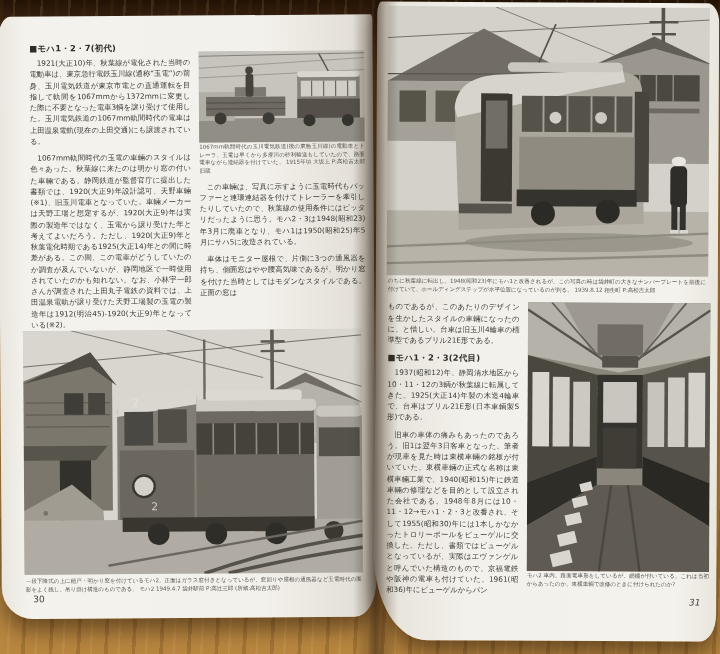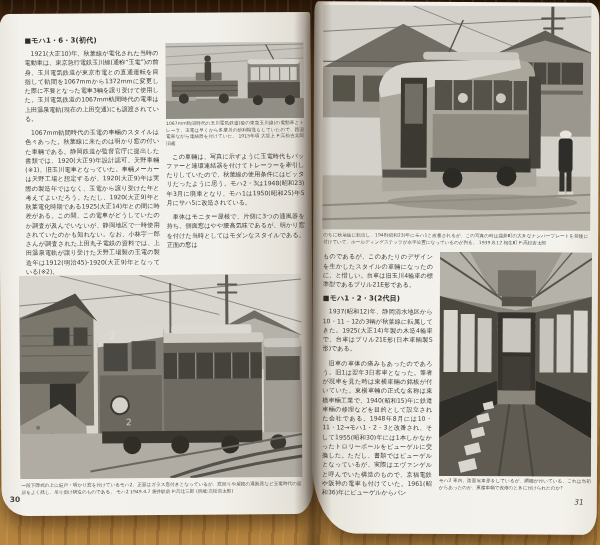--- a/index.html
+++ b/index.html
@@ -45,41 +45,41 @@
   .pagenum{position:absolute;font-size:7.5px;color:#44423e;}
   
   .lp-top{display:flex;gap:7px;padding:22px 10px 0 26px;}
   .lp-col1{width:134px;flex:none;}
   .lp-col2{width:138px;flex:none;}
   .photo{background:#c9c7c0;display:block;}
   .photo svg{display:block;}
   .lp-photo-small{width:138px;height:76px;margin-top:8px;}
   .lp-photo-large{position:absolute;left:19px;top:262px;width:282px;height:203px;}
   .lp-caption-large{position:absolute;left:20px;top:467px;width:280px;}
-  .lp-pagenum{left:8px;bottom:12px;font-weight:bold;}
+  .lp-pagenum{left:26px;bottom:12px;}
   .lp-col2 .caption{margin:2px 0 4px 0;}
   
   .rp-photo-top{margin:4px 0 0 9px;width:268px;height:224px;}
   .rp-caption-top{margin:3px 10px 0 10px;}
   .rp-cols{display:flex;gap:7px;margin:6px 0 0 10px;}
   .rp-text{width:110px;flex:none;}
   .rp-photo-col{width:152px;flex:none;}
   .rp-photo-interior{width:152px;height:224px;}
   .rp-pagenum{right:13px;bottom:28px;font-style:italic;}
 </style>
 </head>
 <body>
 
 <div class="scene">
   <div class="table-bg"></div>
 
   <div class="page page-left">
     <div class="lp-top">
       <div class="lp-col1">
-        <h3 class="heading">■モハ1・6・3(初代)</h3>
+        <h3 class="heading">■モハ1・2・7(初代)</h3>
         <p class="body-text indent">1921(大正10)年、秋葉線が電化された当時の電動車は、東京急行電鉄玉川線(通称“玉電”)の前身、玉川電気鉄道が東京市電との直通運転を目指して軌間を1067mmから1372mmに変更した際に不要となった電車3輌を譲り受けて使用した。玉川電気鉄道の1067mm軌間時代の電車は上田温泉電軌(現在の上田交通)にも譲渡されている。</p>
         <p class="body-text indent">1067mm軌間時代の玉電の車輛のスタイルは色々あった。秋葉線に来たのは明かり窓の付いた車輛である。静岡鉄道が監督官庁に提出した書類では、1920(大正9)年設計認可、天野車輛(※1)、旧玉川電車となっていた。車輛メーカーは天野工場と想定するが、1920(大正9)年は実際の製造年ではなく、玉電から譲り受けた年と考えてよいだろう。ただし、1920(大正9)年と秋葉電化時期である1925(大正14)年との間に時差がある。この間、この電車がどうしていたのか調査が及んでいないが、静岡地区で一時使用されていたのかも知れない。なお、小林宇一郎さんが調査された上田丸子電鉄の資料では、上田温泉電軌が譲り受けた天野工場製の玉電の製造年は1912(明治45)-1920(大正9)年となっている(※2)。</p>
       </div>
       <div class="lp-col2">
         <div class="photo lp-photo-small">
           <svg width="138" height="76" viewBox="0 0 138 76">
             <rect x="0" y="0" width="138" height="76" fill="#c6c4bd"></rect>
             <rect x="0" y="56" width="138" height="20" fill="#918e86"></rect>
             <line x1="0" y1="14" x2="138" y2="6" stroke="#8d8a82" stroke-width="0.6"></line>
             <line x1="0" y1="22" x2="138" y2="16" stroke="#8d8a82" stroke-width="0.6"></line>

